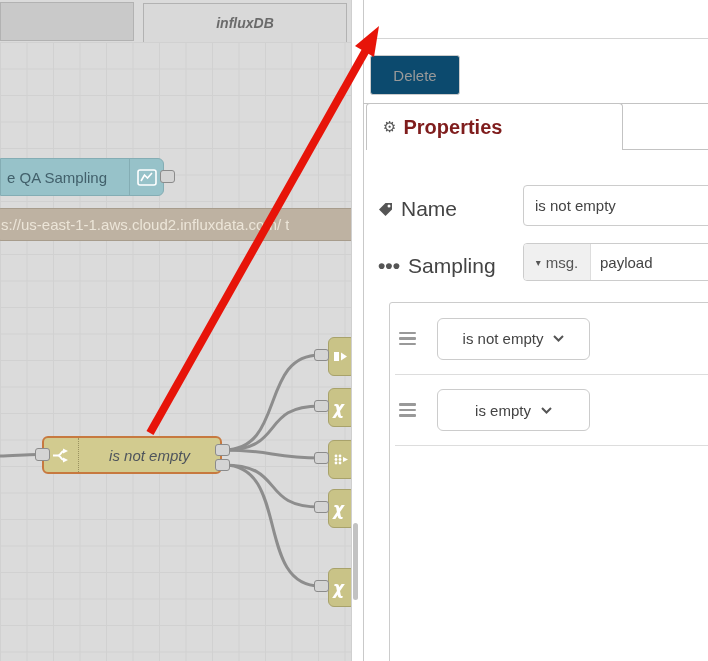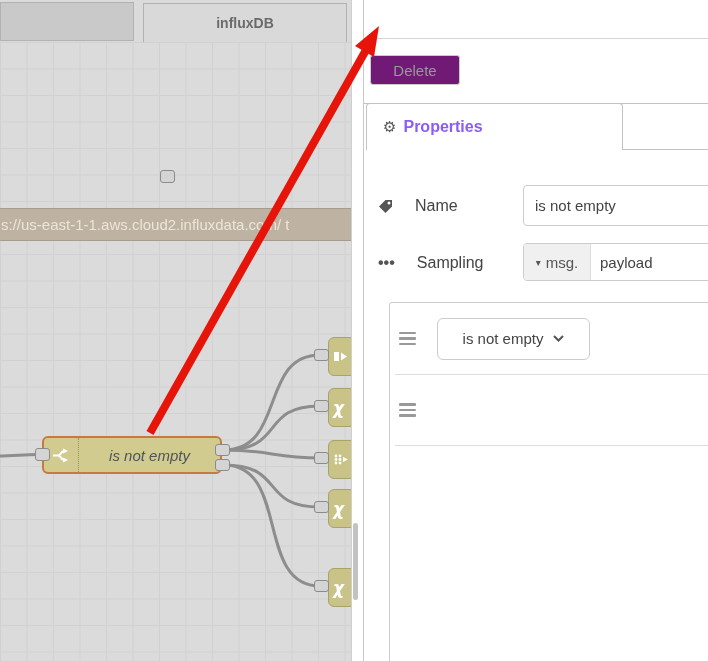--- a/index.html
+++ b/index.html
@@ -3,21 +3,21 @@
 <meta charset="utf-8">
 <style>
   html,body{margin:0;padding:0;background:#fff;font-family:"Liberation Sans",sans-serif;}
   #stage{position:relative;width:708px;height:661px;overflow:hidden;background:#fff;}
 
   
   .canvas{position:absolute;left:0;top:0;width:352px;height:661px;background:#dbdbdb;overflow:hidden;border-right:1px solid #cfcfcf;box-sizing:border-box;}
   .grid{position:absolute;left:0;top:42px;width:352px;height:619px;
     background-image:linear-gradient(#d1d1d1 1px,transparent 1px),linear-gradient(90deg,#d1d1d1 1px,transparent 1px);
     background-size:26.5px 26.5px;}
-  .tabbar{position:absolute;left:0;top:0;width:352px;height:42px;}
+  .tabbar{position:absolute;left:0;top:0;width:352px;height:42px;font-style:italic;}
   .ws-tab{position:absolute;box-sizing:border-box;border:1px solid #b2b2b2;}
   .ws-tab.inactive{left:0;top:2px;width:134px;height:39px;background:#c9c9c9;}
   .ws-tab.active{left:143px;top:3px;width:204px;height:39px;background:#d9d9d9;border-bottom:none;
     display:flex;align-items:center;justify-content:center;font-weight:bold;font-size:14px;color:#6b6b6b;}
 
   
   .node{position:absolute;box-sizing:border-box;border-radius:6px;}
   .node-chart{left:0;top:158px;width:164px;height:38px;background:#97c2c9;border:1px solid #84adb4;border-radius:0 6px 6px 0;display:flex;align-items:center;}
   .node-chart .lbl{flex:1;font-size:15px;color:#42606b;padding-left:6px;white-space:nowrap;}
   .node-chart .iconbox{width:33px;height:100%;border-left:1px solid #84adb4;display:flex;align-items:center;justify-content:center;}
@@ -30,28 +30,28 @@
   .node-mini .glyph{color:#fff;font-style:italic;font-size:17px;font-weight:bold;padding-left:4px;font-family:"DejaVu Sans",sans-serif;}
   .port{position:absolute;width:15px;height:13px;background:#d4d4d4;border:1px solid #8b8b8b;border-radius:3px;box-sizing:border-box;}
 
   .vscroll{position:absolute;left:353px;top:523px;width:5px;height:77px;background:#c2c2c2;border-radius:3px;}
 
   
   .panel{position:absolute;left:352px;top:0;width:356px;height:661px;background:#fff;overflow:hidden;}
   .panel-border{position:absolute;left:11px;top:0;width:1px;height:661px;background:#c9c9c9;}
   .panel-title{position:absolute;left:23px;top:8px;font-size:16px;font-weight:bold;color:#393939;}
   .hdr-divider{position:absolute;left:12px;right:0;top:38px;height:1px;background:#d4d4d4;}
-  .btn-delete{position:absolute;left:18px;top:55px;width:90px;height:30px;background:#701a75;border:1px solid #ccc;border-radius:3px;color:#999;font-size:15px;font-family:"Liberation Sans",sans-serif;}
+  .btn-delete{position:absolute;left:18px;top:55px;width:90px;height:40px;background:#0c4a6e;border:1px solid #ccc;border-radius:3px;color:#999;font-size:15px;font-family:"Liberation Sans",sans-serif;}
   .tabs-top{position:absolute;left:11px;right:0;top:103px;height:1px;background:#c3c3c3;}
   .tab-props{position:absolute;left:14px;top:103px;width:257px;height:47px;background:#fff;border:1px solid #c3c3c3;border-bottom:none;border-radius:4px 4px 0 0;box-sizing:border-box;display:flex;align-items:center;padding-left:16px;gap:7px;}
   .tab-props .gear{font-family:"DejaVu Sans",sans-serif;font-size:15px;color:#555;}
-  .tab-props .tlabel{font-weight:bold;font-size:16px;color:#8b5cf6;}
+  .tab-props .tlabel{font-weight:bold;font-size:20px;color:#7f1d1d;}
   .tabs-bottom{position:absolute;left:271px;right:0;top:149px;height:1px;background:#c3c3c3;}
 
-  .frm-label{position:absolute;display:flex;align-items:center;gap:22px;font-size:16px;color:#444;}
+  .frm-label{position:absolute;display:flex;align-items:center;gap:8px;font-size:21px;color:#444;}
   .frm-label .dots{font-weight:bold;color:#555;letter-spacing:0;}
   .inp-name{position:absolute;left:171px;top:185px;width:210px;height:41px;box-sizing:border-box;border:1px solid #ccc;border-radius:4px;font-size:15px;color:#444;padding:0 11px;font-family:"Liberation Sans",sans-serif;background:#fff;}
   .typedinput{position:absolute;left:171px;top:243px;width:210px;height:38px;box-sizing:border-box;border:1px solid #ccc;border-radius:4px;display:flex;align-items:stretch;overflow:hidden;}
   .ti-btn{width:66px;background:#f0f0f0;border-right:1px solid #ddd;display:flex;align-items:center;justify-content:center;gap:5px;font-size:15px;color:#555;}
   .ti-btn .caret{font-size:10px;color:#555;}
   .ti-val{flex:1;display:flex;align-items:center;padding-left:9px;font-size:15px;color:#444;}
 
   .rules-box{position:absolute;left:37px;top:302px;width:340px;height:600px;border:1px solid #ccc;border-radius:3px;box-sizing:border-box;}
   .rule-row{height:70px;display:flex;align-items:center;}
   .rule-row.first{height:71px;}
@@ -83,20 +83,29 @@
       <g stroke="#8d8d8d" stroke-width="3" fill="none" stroke-linecap="round">
         <path d="M0,456 C12,456 25,454.5 37,454.5"></path>
         <path d="M224,450 C286,450 259,355 320,355"></path>
         <path d="M224,450 C286,450 259,406 320,406"></path>
         <path d="M224,450 C270,450 274,458 320,458"></path>
         <path d="M224,465 C286,465 259,507 320,507"></path>
         <path d="M224,465 C290,465 255,586 320,586"></path>
       </g>
     </svg>
 
+    <div class="node node-chart">
+      <span class="lbl">e QA Sampling</span>
+      <span class="iconbox">
+        <svg width="20" height="17" viewBox="0 0 20 17">
+          <rect x="1" y="1" width="18" height="15" rx="2" fill="none" stroke="#fff" stroke-width="1.6"></rect>
+          <polyline points="4,12 7.5,6 10.5,9 15,4" fill="none" stroke="#fff" stroke-width="1.6"></polyline>
+        </svg>
+      </span>
+    </div>
     <div class="port" style="left:160px;top:170px;"></div>
 
     <div class="node node-influx">
       <span class="lbl">s://us-east-1-1.aws.cloud2.influxdata.com/ t</span>
     </div>
 
     <div class="node node-switch">
       <span class="iconbox">
         <svg width="18" height="17" viewBox="0 0 18 17">
           <path d="M1,8.5 H6 M6,8.5 C9.5,8.5 8.5,4 12,4 M6,8.5 C9.5,8.5 8.5,13 12,13" fill="none" stroke="#fff" stroke-width="2"></path>
@@ -191,20 +200,26 @@
           </svg>
         </div>
       </div>
       <div class="rule-sep"></div>
       <div class="rule-row">
         <span class="hamburger">
             <i></i>
             <i></i>
             <i></i>
           </span>
+        <div class="rule-select">
+          <span>is empty</span>
+          <svg width="11" height="7" viewBox="0 0 11 7">
+            <polyline points="1,1 5.5,5.5 10,1" fill="none" stroke="#555" stroke-width="2"></polyline>
+          </svg>
+        </div>
       </div>
       <div class="rule-sep"></div>
     </div>
   </div>
 
   <div class="vscroll" style="z-index:40;"></div>
 
   <svg class="arrow-overlay" width="708" height="661">
     <line x1="150" y1="433" x2="366" y2="50" stroke="#e71409" stroke-width="8"></line>
     <polygon points="379,26 374,57 355,46" fill="#e71409"></polygon>

